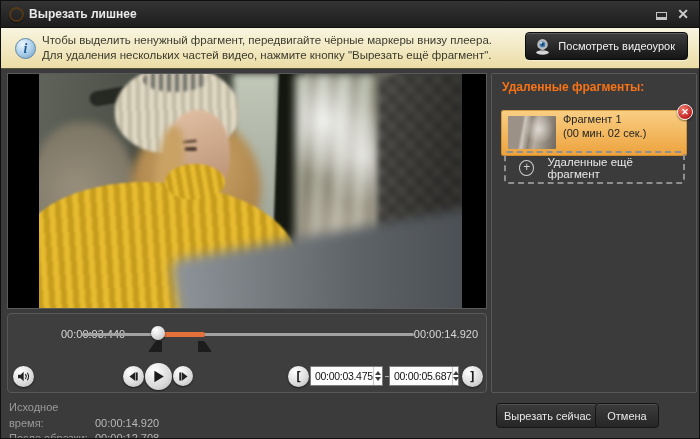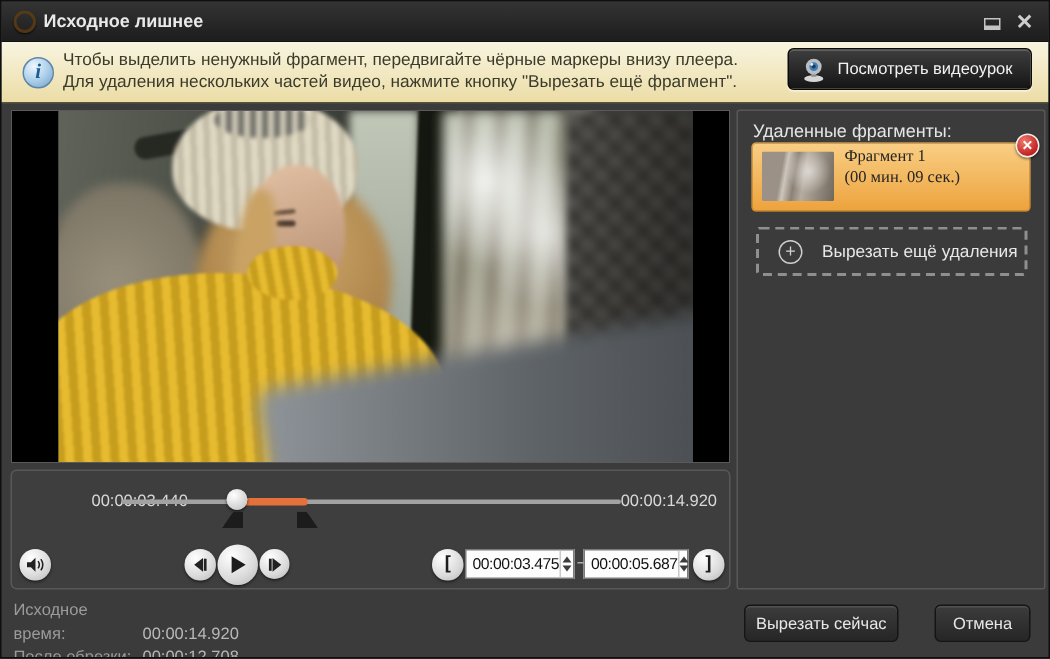--- a/index.html
+++ b/index.html
@@ -106,23 +106,23 @@
   .time-input .val { flex:1; font-size:10.5px; color:#111; padding-left:4px; letter-spacing:-0.3px; }
   .spin { width:11px; height:100%; border-left:1px solid #c9c9c9; display:flex; flex-direction:column;
     align-items:center; justify-content:center; gap:2px; cursor:pointer; }
   .spin i { display:block; width:0; height:0; border-left:3px solid transparent; border-right:3px solid transparent; }
   .spin .up { border-bottom:4px solid #3c3c3c; } .spin .dn { border-top:4px solid #3c3c3c; }
   .dash-sep { position:absolute; left:377px; top:55px; font-size:11px; color:#cfcfcf; }
 
   
   .sidebar { position:absolute; left:490px; top:72px; width:206px; height:320px;
     background:#3b3b3b; border:1px solid #585858; border-radius:2px; }
-  .sidebar-header { position:absolute; left:10px; top:6px; font-size:12px; font-weight:normal; color:#e5e5e5; }
-  .fragment-card { position:absolute; left:9px; top:21px; width:186px; height:46px; border-radius:3px;
-    background:linear-gradient(#f9cf85,#eda23c); box-shadow:inset 0 0 0 1px rgba(186,118,24,.55); cursor:pointer;font-family:Liberation Serif, serif; }
+  .sidebar-header { position:absolute; left:10px; top:6px; font-size:12px; font-weight:bold; color:#f97316; }
+  .fragment-card { position:absolute; left:9px; top:36px; width:186px; height:46px; border-radius:3px;
+    background:linear-gradient(#f9cf85,#eda23c); box-shadow:inset 0 0 0 1px rgba(186,118,24,.55); cursor:pointer; }
   .frag-thumb { position:absolute; left:7px; top:6px; width:48px; height:33px; border-radius:1px;
     background:
       radial-gradient(circle at 65% 40%, rgba(255,255,255,.55), transparent 40%),
       linear-gradient(100deg,#9b9186 0 28%, #cdc6bc 34%, #8d8276 46%, #b5ab9e 58%, #6f675d 100%);
     filter:blur(.4px); }
   .frag-lines { position:absolute; left:62px; top:3px; font-size:11px; line-height:13.5px; color:#242424; }
   .delete-badge { position:absolute; right:-6px; top:-6px; width:16px; height:16px; border-radius:50%;
     background:radial-gradient(circle at 35% 30%, #f07a6c, #c22222 70%);
     border:1px solid #f0f0f0; color:#fff; font-size:9px; font-weight:bold; text-align:center; line-height:14px;
     box-shadow:0 1px 2px rgba(0,0,0,.5); cursor:pointer; }
@@ -135,30 +135,30 @@
 
   
   .stats { position:absolute; left:8px; top:399px; font-size:11px; line-height:15.5px; }
   .stats .row { display:flex;align-items:flex-end; }
   .stats .lbl { width:86px; color:#9b9b9b; }
   .stats .val { color:#b8b8b8; }
   .action-btn { position:absolute; top:402px; height:25px; border-radius:4px;
     background:linear-gradient(#3c3c3c,#262626); border:1px solid #151515;
     box-shadow:inset 0 1px 0 #525252; color:#e8e8e8; font-size:11px;
     display:flex; align-items:center; justify-content:center; cursor:pointer; }
-  .btn-cut { left:495px; width:103px; } .btn-cancel { left:622px; width:64px; }
+  .btn-cut { left:495px; width:103px; } .btn-cancel { left:594px; width:64px; }
 </style>
 </head>
 <body>
 
 <div class="window">
 
   <div class="titlebar">
     <div class="app-icon"></div>
-    <div class="title-text">Исходное лишнее</div>
+    <div class="title-text">Вырезать лишнее</div>
     <div class="btn-min"></div>
     <div class="btn-close">✕</div>
   </div>
 
   <div class="banner">
     <div class="info-icon">i</div>
     <div class="banner-text">
       <div>Чтобы выделить ненужный фрагмент, передвигайте чёрные маркеры внизу плеера.</div>
       <div>Для удаления нескольких частей видео, нажмите кнопку "Вырезать ещё фрагмент".</div>
     </div>
@@ -251,27 +251,27 @@
     </div>
     <div class="cbtn btn-bracket btn-br-close">]</div>
   </div>
 
   <div class="sidebar">
     <div class="sidebar-header">Удаленные фрагменты:</div>
     <div class="fragment-card">
       <div class="frag-thumb"></div>
       <div class="frag-lines">
         <div>Фрагмент 1</div>
-        <div>(00 мин. 09 сек.)</div>
+        <div>(00 мин. 02 сек.)</div>
       </div>
       <div class="delete-badge">✕</div>
     </div>
     <div class="add-fragment-btn">
       <span class="plus-circle">+</span>
-      <span class="add-label">Вырезать ещё удаления</span>
+      <span class="add-label">Удаленные ещё фрагмент</span>
     </div>
   </div>
 
   <div class="stats">
     <div class="row">
       <span class="lbl">Исходное время:</span>
       <span class="val">00:00:14.920</span>
     </div>
     <div class="row">
       <span class="lbl">После обрезки:</span>

